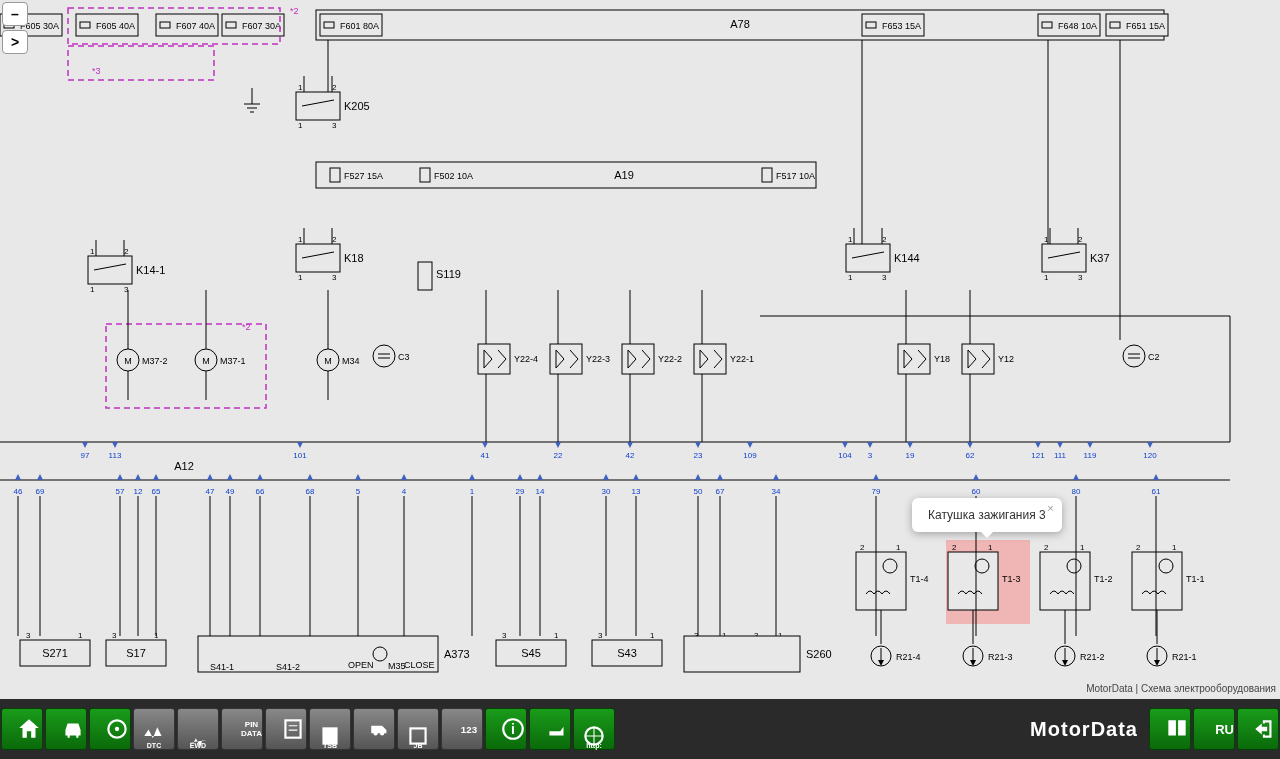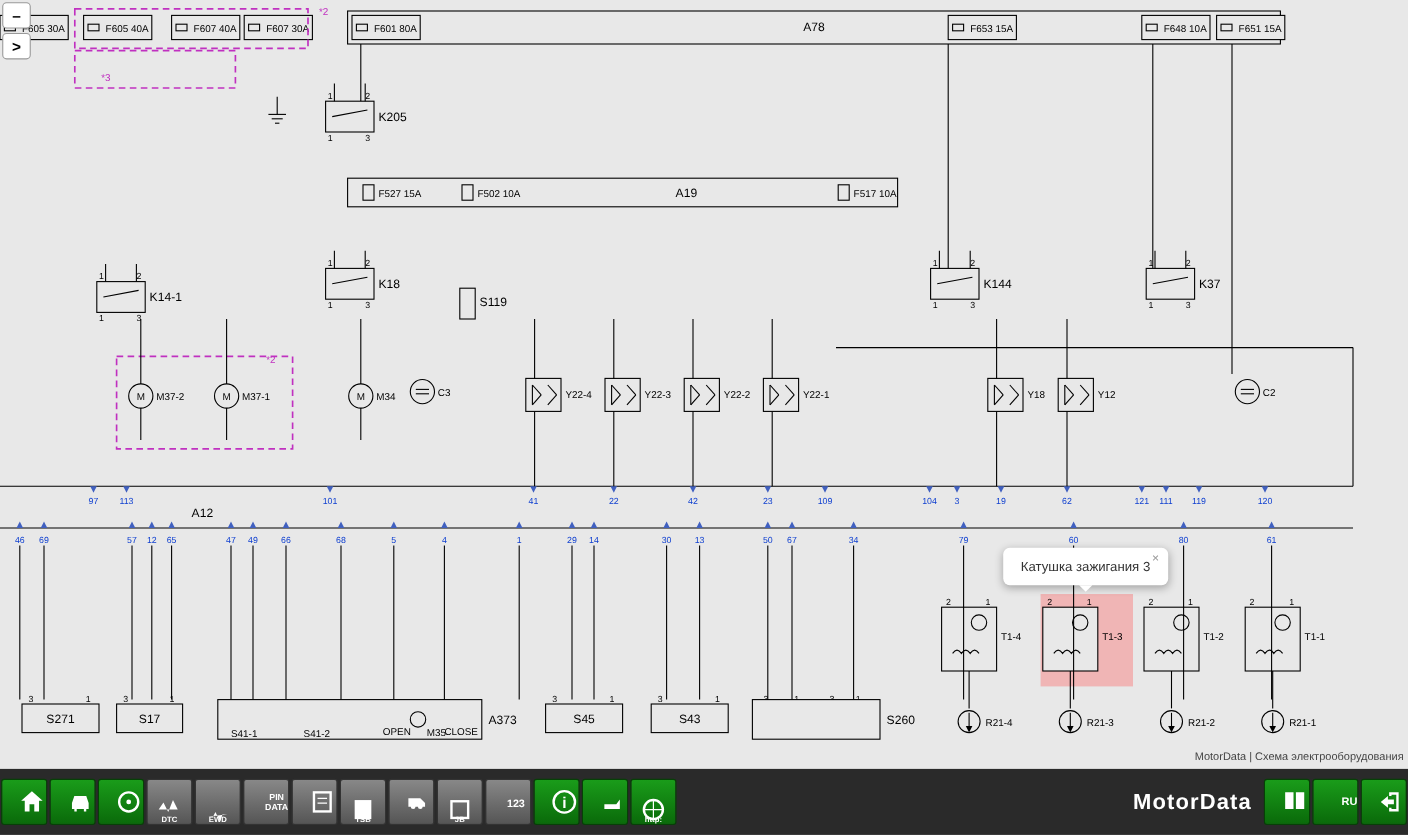--- a/index.html
+++ b/index.html
@@ -575,19 +575,19 @@
         </svg>
         <span style="position:absolute;font-size:7px">http:</span>
       </div>
     </div>
   <div class="brand">MotorData</div>
   <div class="tool-btn">
       <svg viewBox="0 0 24 24">
         <path fill="#fff" d="M4 4h7v14H4zM13 4h7v14h-7z"></path>
       </svg>
     </div>
-  <div class="tool-btn" style="font-size:10px">RU</div>
+  <div class="tool-btn" style="font-size:13px">RU</div>
   <div class="tool-btn">
       <svg viewBox="0 0 24 24">
         <path fill="#fff" d="M10 4h8v16h-8v-3h2v1h4V6h-4v1h-2zM3 12l6-5v3h5v4H9v3z"></path>
       </svg>
     </div>
 </div>
 
 </body></html>

